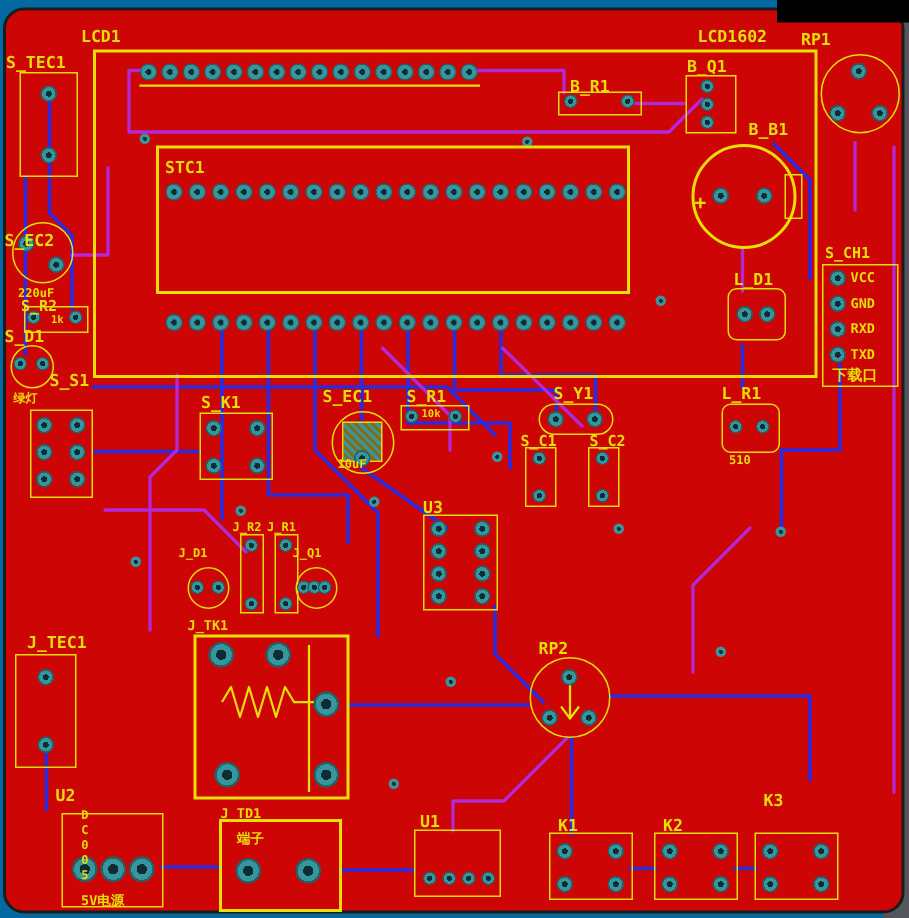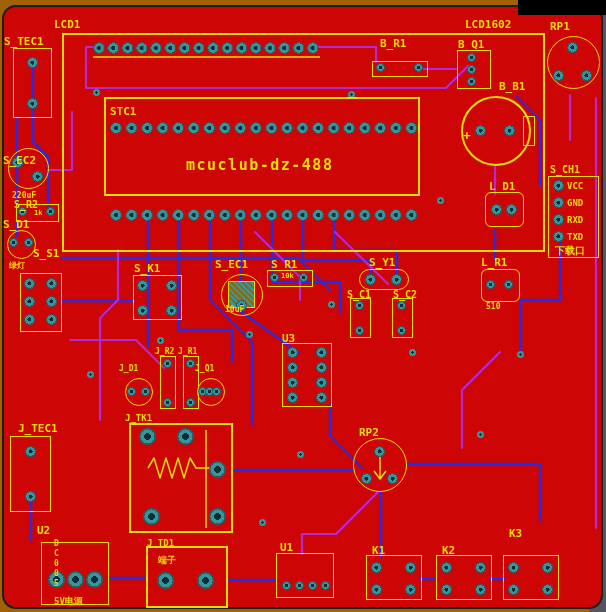--- a/index.html
+++ b/index.html
@@ -1,18 +1,18 @@
 <!DOCTYPE html>
 <html><head>
 <meta charset="utf-8">
 <style>
   *{margin:0;padding:0;box-sizing:border-box}
   html,body{width:606px;height:612px;overflow:hidden;background:#55555e;
     font-family:"DejaVu Sans Mono","Liberation Mono",monospace}
-  .stage{position:relative;width:589px;height:612px;background:#a16207}
+  .stage{position:relative;width:589px;height:612px;background:#0369a1}
   .board{position:absolute;left:2px;top:5px;width:601px;height:604px;background:#cd0505;
     border:2px solid #1c1c1c;border-radius:14px;z-index:1}
   .void{position:absolute;background:#000;z-index:8}
   .traces{position:absolute;left:0;top:0;z-index:2}
   .silk{position:absolute;z-index:4;border:1.6px solid #e9dd0a}
   .silk.b2{border-width:2.2px}
   .silk.round{border-radius:50%}
   .silk.r6{border-radius:6px}
   .silk.stadium{border-radius:12px}
   .hatch{position:absolute;z-index:5;border:1px solid #e9dd0a;
@@ -238,28 +238,27 @@
   <i class="via" style="left:157px;top:337px"></i>
   <i class="via" style="left:517px;top:351px"></i>
   <i class="via" style="left:87px;top:371px"></i>
   <i class="via" style="left:297px;top:451px"></i>
   <i class="via" style="left:477px;top:431px"></i>
   <i class="via" style="left:259px;top:519px"></i>
   <i class="via" style="left:409px;top:349px"></i>
 
   <span class="lbl" style="left:54px;top:19px">LCD1</span>
   <span class="lbl" style="left:465px;top:19px">LCD1602</span>
-  <span class="lbl" style="left:550px;top:21px">RP1</span>
+  <span class="lbl" style="left:534px;top:21px">RP1</span>
   <span class="lbl" style="left:4px;top:36px">S_TEC1</span>
-  <span class="lbl" style="left:380px;top:38px">B_R1</span>
+  <span class="lbl" style="left:380px;top:52px">B_R1</span>
   <span class="lbl" style="left:458px;top:39px">B_Q1</span>
   <span class="lbl" style="left:499px;top:81px">B_B1</span>
   <span class="lbl s13" style="left:463px;top:129px">+</span>
   <span class="lbl" style="left:110px;top:106px">STC1</span>
-  <span class="lbl big" style="left:186px;top:158px">mcuclub-dz-488</span>
   <span class="lbl" style="left:3px;top:155px">S_EC2</span>
   <span class="lbl s8" style="left:12px;top:192px">220uF</span>
   <span class="lbl s10" style="left:550px;top:165px">S_CH1</span>
   <span class="lbl s9" style="left:567px;top:182px">VCC</span>
   <span class="lbl s9" style="left:567px;top:199px">GND</span>
   <span class="lbl s9" style="left:567px;top:216px">RXD</span>
   <span class="lbl s9" style="left:567px;top:233px">TXD</span>
   <span class="lbl s10" style="left:555px;top:246px">下载口</span>
   <span class="lbl" style="left:489px;top:181px">L_D1</span>
   <span class="lbl s10" style="left:14px;top:200px">S_R2</span>

